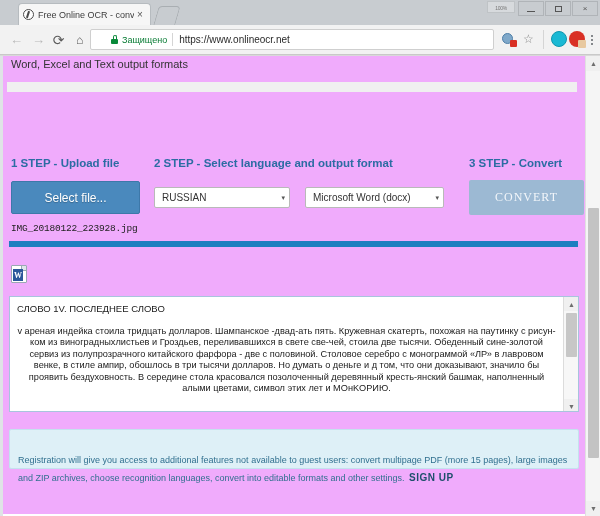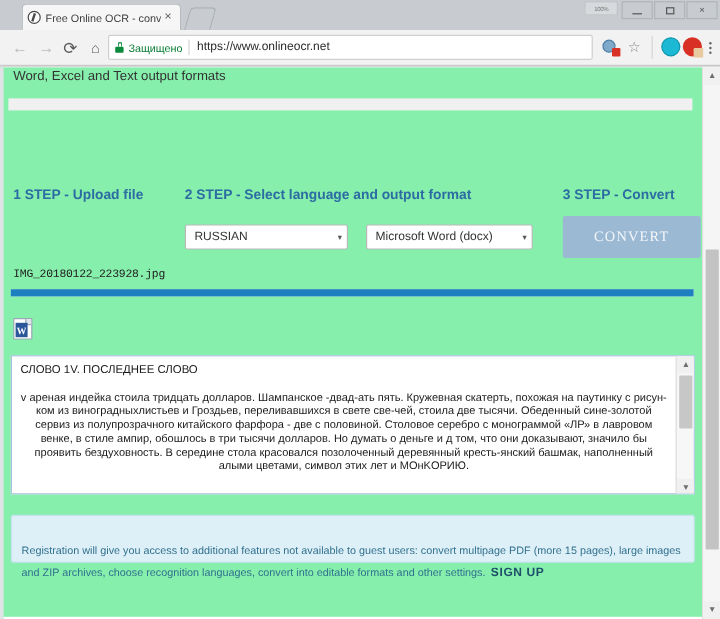--- a/index.html
+++ b/index.html
@@ -119,21 +119,21 @@
   #nav-reload { left: 49px; color: #5a5a5a; font-size: 14px; }
   #nav-home { left: 70px; color: #5a5a5a; font-size: 12px; }
 
   .omnibox {
     position: absolute; left: 90px; top: 4px;
     width: 404px; height: 21px;
     background: #ffffff;
     border: 1px solid #cfcfcf;
     border-radius: 2px;
     display: flex; align-items: center;
-    padding: 0 5px;
+    padding: 0 20px;
   }
   .lock-icon {
     width: 7px; height: 9px;
     position: relative;
     margin-right: 4px;
     flex: 0 0 auto;
   }
   .lock-icon .body {
     position: absolute; bottom: 0; left: 0;
     width: 7px; height: 5px; background: #0a8a3a; border-radius: 1px;
@@ -202,21 +202,21 @@
   
   .viewport {
     position: absolute; left: 0; top: 56px;
     width: 600px; height: 460px;
     background: #ffffff;
     overflow: hidden;
   }
   .page {
     position: absolute; left: 0; top: 0;
     width: 585px; height: 460px;
-    background: #86efac;
+    background: #f0abfc;
     border-left: 3px solid #dfe3e6;
   }
 
   
   .pagescroll {
     position: absolute; right: 0; top: 0;
     width: 15px; height: 460px;
     background: #f5f5f5;
     border-left: 1px solid #e0e0e0;
   }
@@ -492,20 +492,21 @@
   <div class="viewport">
     <div class="page">
 
       <div class="tagline">Word, Excel and Text output formats</div>
       <div class="graystrip"></div>
 
       <div class="step" id="step1">1 STEP - Upload file</div>
       <div class="step" id="step2">2 STEP - Select language and output format</div>
       <div class="step" id="step3">3 STEP - Convert</div>
 
+      <div class="select-file-btn">Select file...</div>
       <div class="filename">IMG_20180122_223928.jpg</div>
 
       <div class="sel" id="lang-select">
         <span class="sel-value">RUSSIAN</span>
         <span class="sel-caret">▾</span>
       </div>
 
       <div class="sel" id="format-select">
         <span class="sel-value">Microsoft Word (docx)</span>
         <span class="sel-caret">▾</span>

